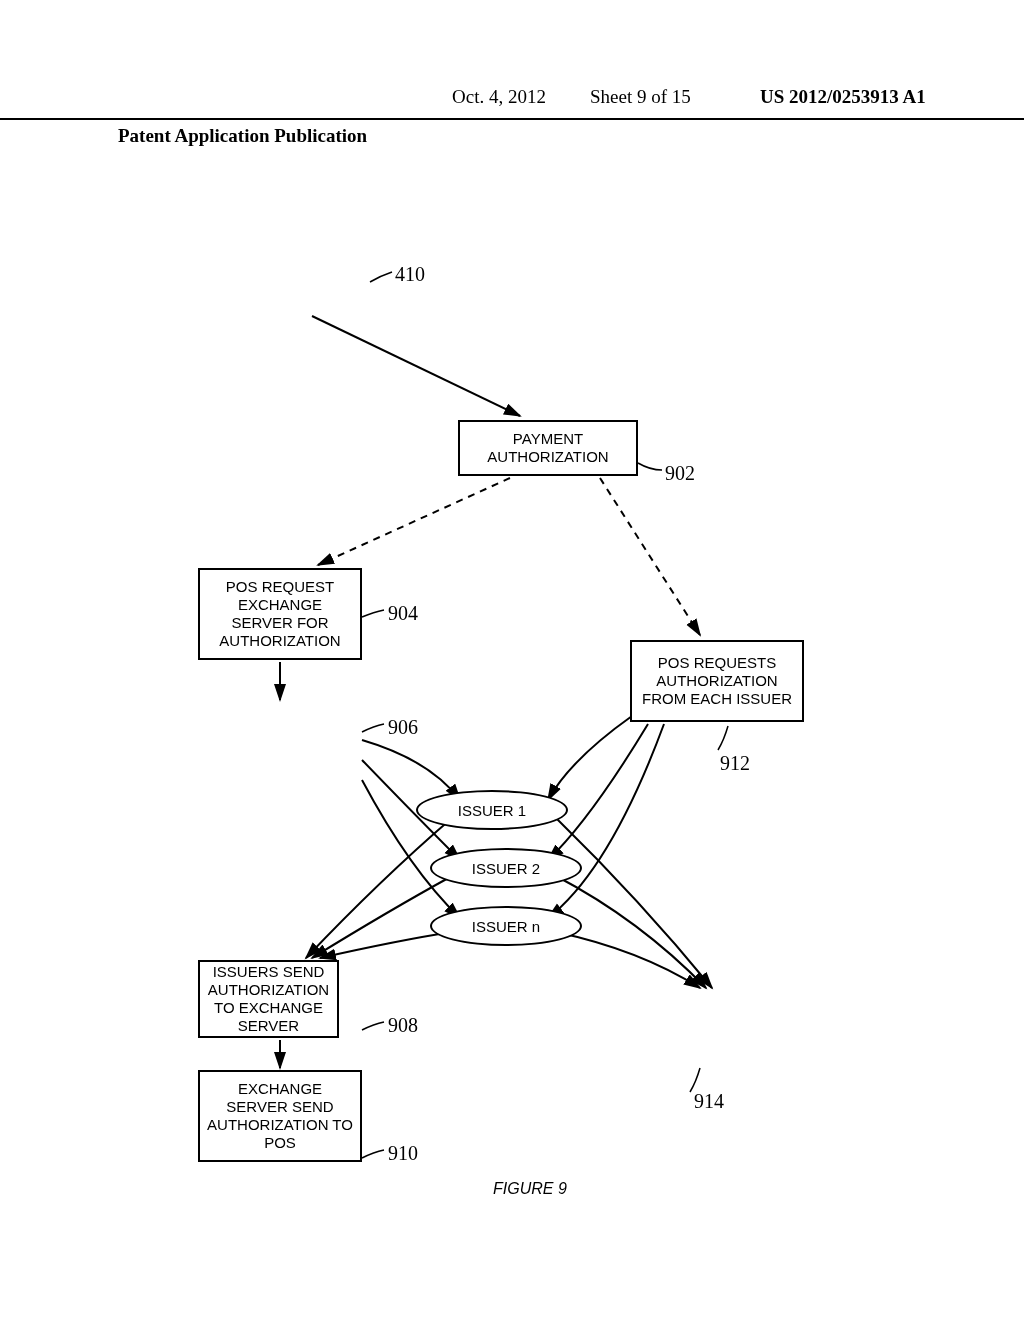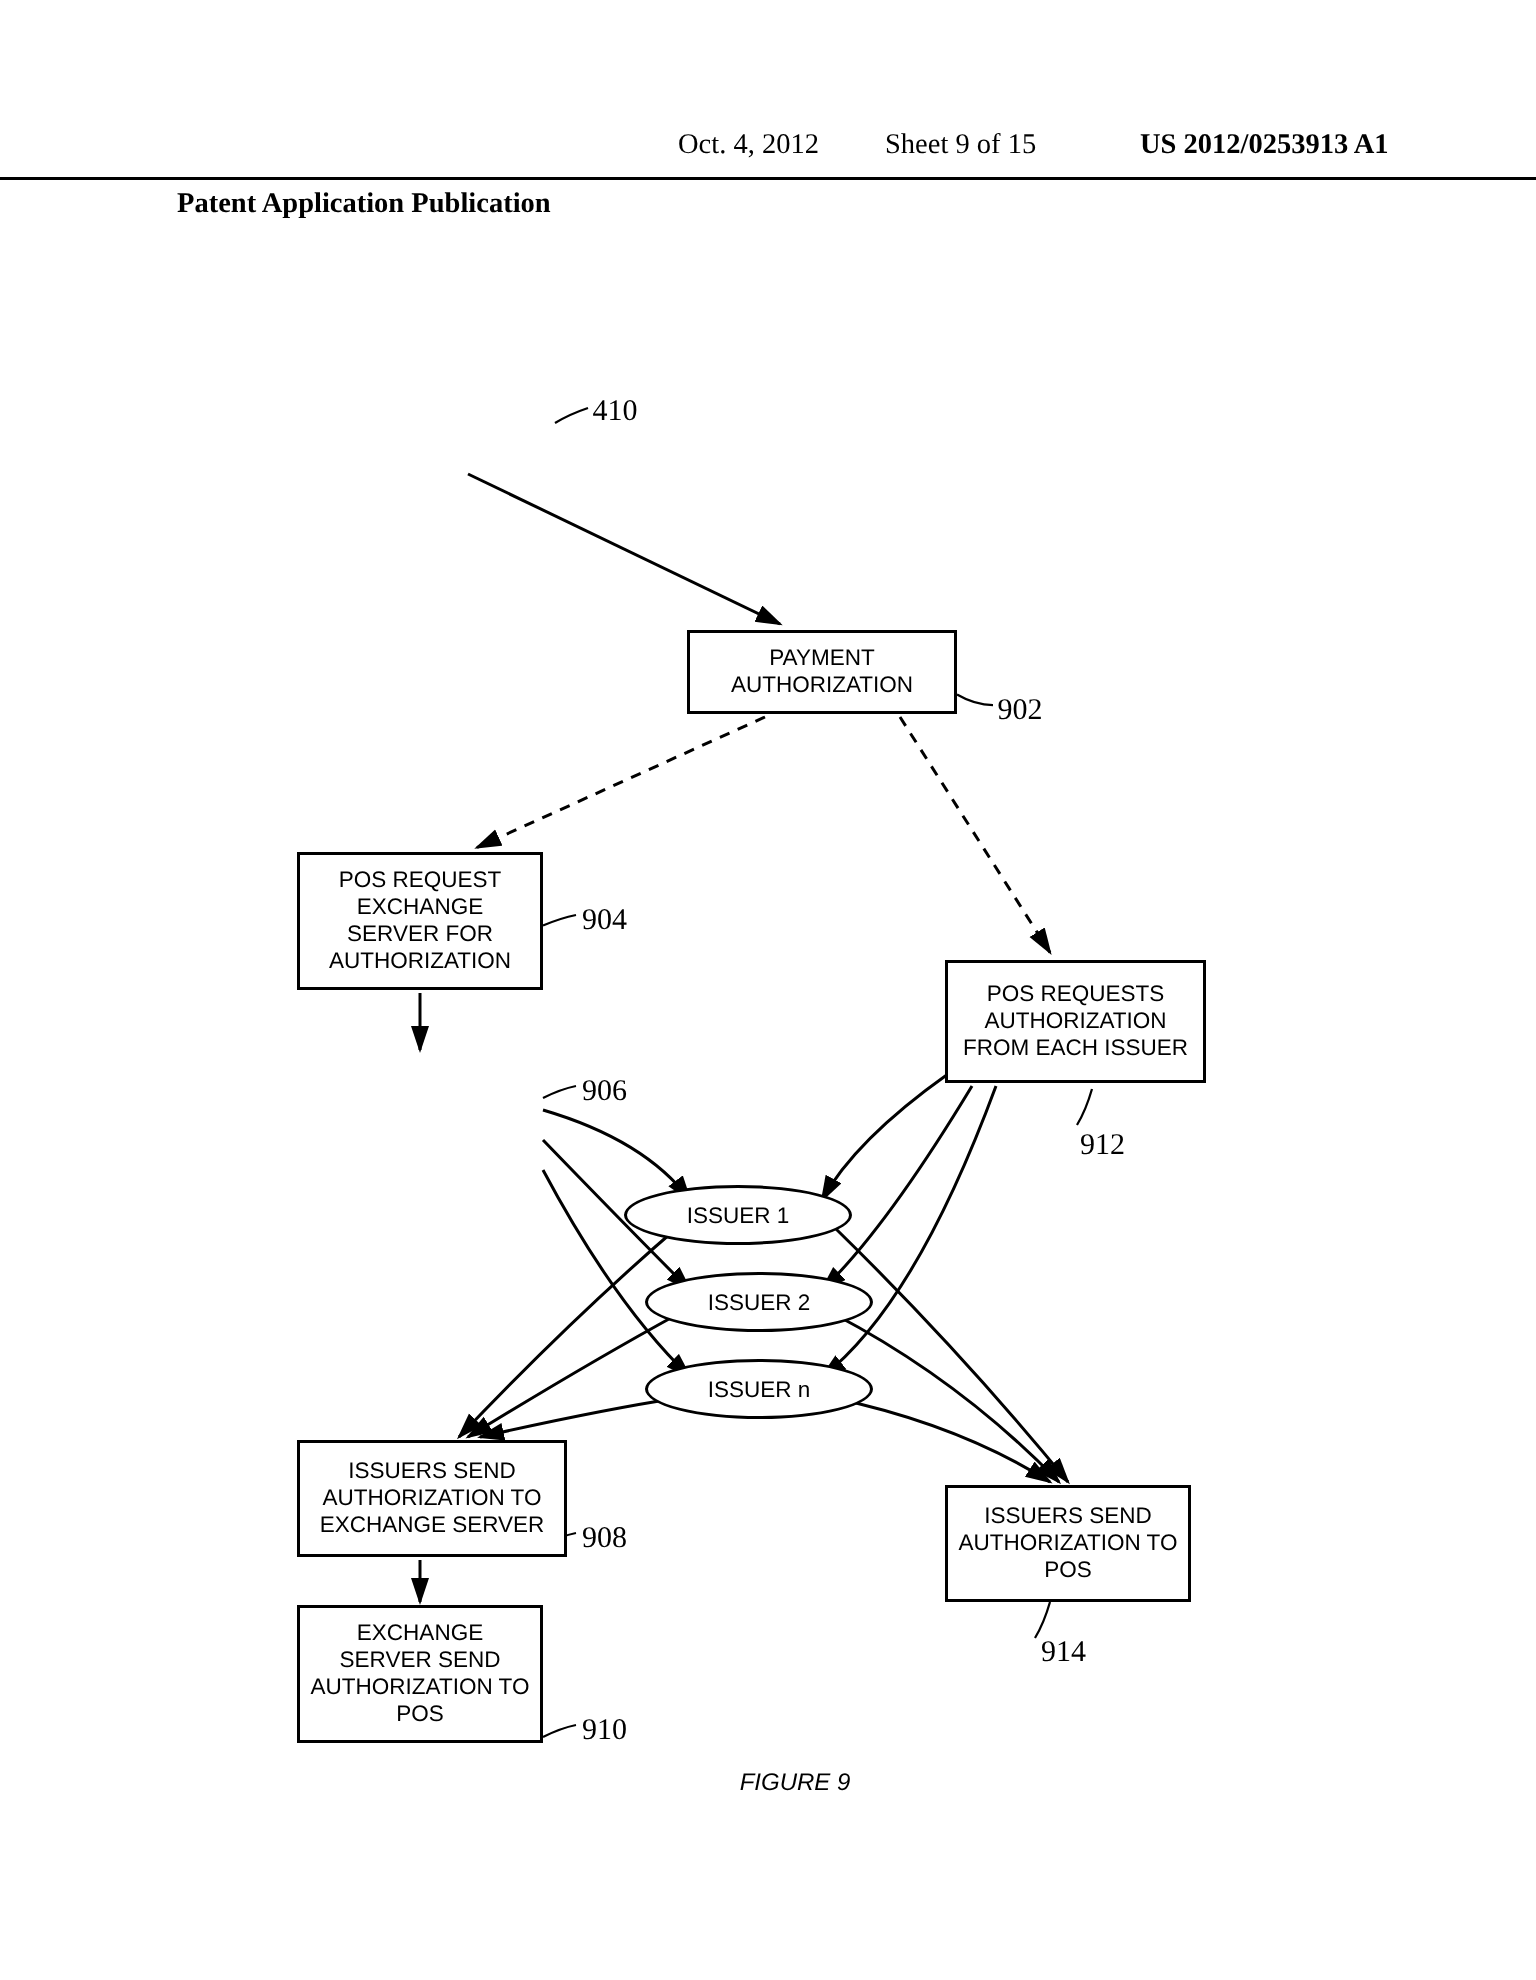--- a/index.html
+++ b/index.html
@@ -149,24 +149,23 @@
 
   <div class="ref" style="left:388px; top:716px;">906</div>
 
   <div class="node" style="left:630px; top:640px; width:174px; height:82px;">POS REQUESTS AUTHORIZATION FROM EACH ISSUER</div>
   <div class="ref" style="left:720px; top:752px;">912</div>
 
   <div class="ellipse" style="left:416px; top:790px; width:148px; height:36px;">ISSUER 1</div>
   <div class="ellipse" style="left:430px; top:848px; width:148px; height:36px;">ISSUER 2</div>
   <div class="ellipse" style="left:430px; top:906px; width:148px; height:36px;">ISSUER n</div>
 
-  <div class="node" style="left:198px; top:960px; width:180px; height:78px;">ISSUERS SEND AUTHORIZATION TO EXCHANGE SERVER</div>
+  <div class="node" style="left:198px; top:960px; width:141px; height:78px;">ISSUERS SEND AUTHORIZATION TO EXCHANGE SERVER</div>
   <div class="ref" style="left:388px; top:1014px;">908</div>
 
   <div class="node" style="left:198px; top:1070px; width:164px; height:92px;">EXCHANGE SERVER SEND AUTHORIZATION TO POS</div>
   <div class="ref" style="left:388px; top:1142px;">910</div>
 
-  <div class="node" style="left:630px; top:990px; width:164px; height:78px;">ISSUERS SEND AUTHORIZATION TO POS</div>
   <div class="ref" style="left:694px; top:1090px;">914</div>
 
   <div class="figcap" style="left:430px; top:1180px;">FIGURE 9</div>
 
 </div>
 
 </body></html>

